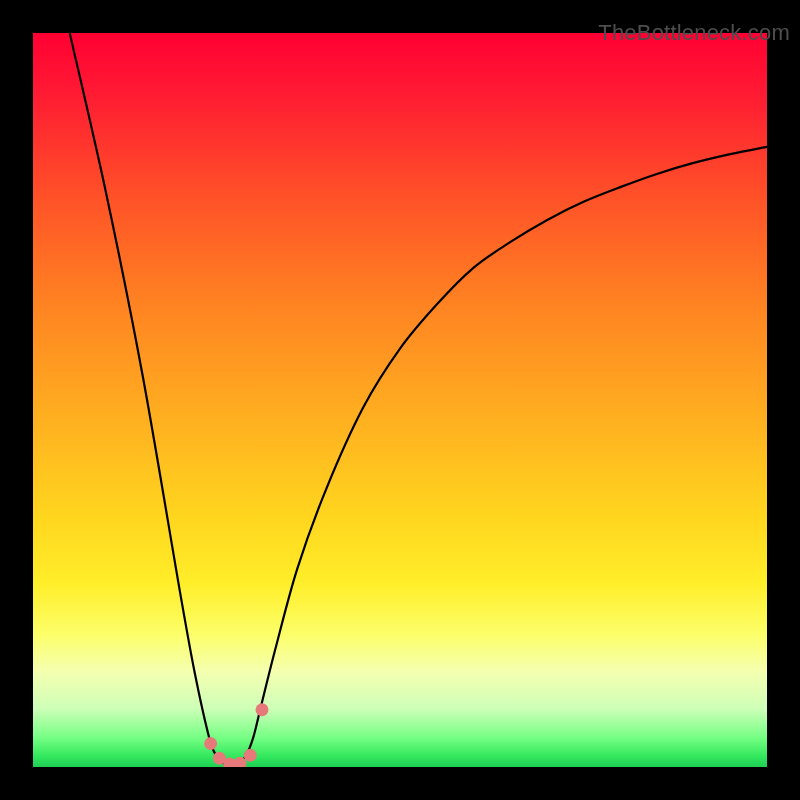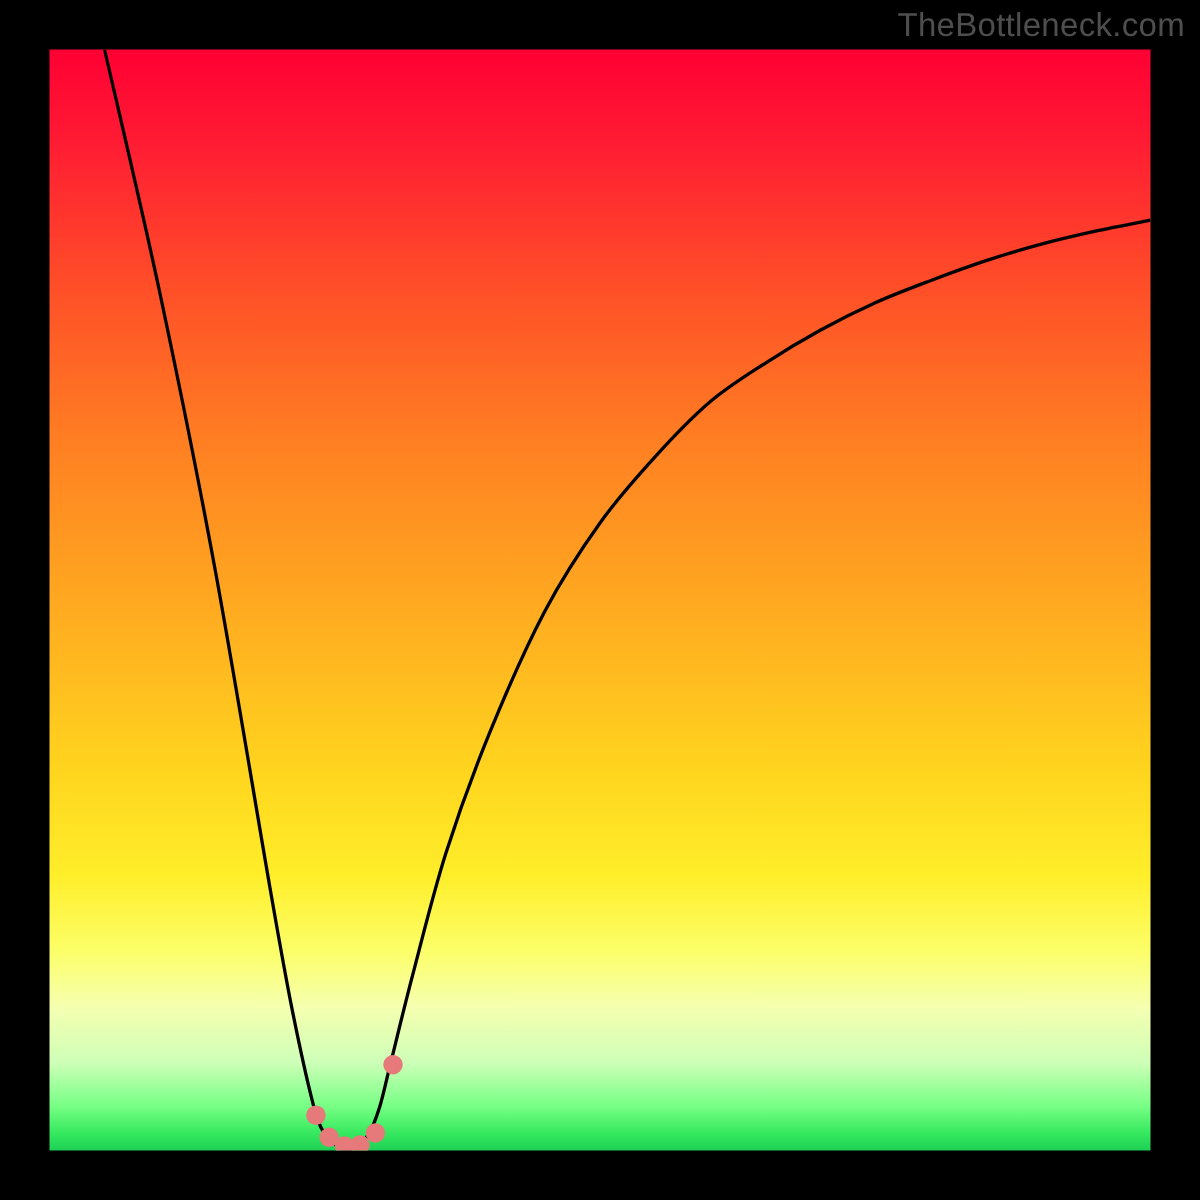--- a/index.html
+++ b/index.html
@@ -42,21 +42,21 @@
   }
   .plot svg {
     position: absolute;
     left: 0;
     top: 0;
     width: 734px;
     height: 734px;
   }
   .watermark {
     position: absolute;
-    top: 4px;
+    top: 20px;
     right: 10px;
     color: #4e4e4e;
     font-size: 22px;
     letter-spacing: 0.2px;
     user-select: none;
   }
 </style>
 </head>
 <body>
 

